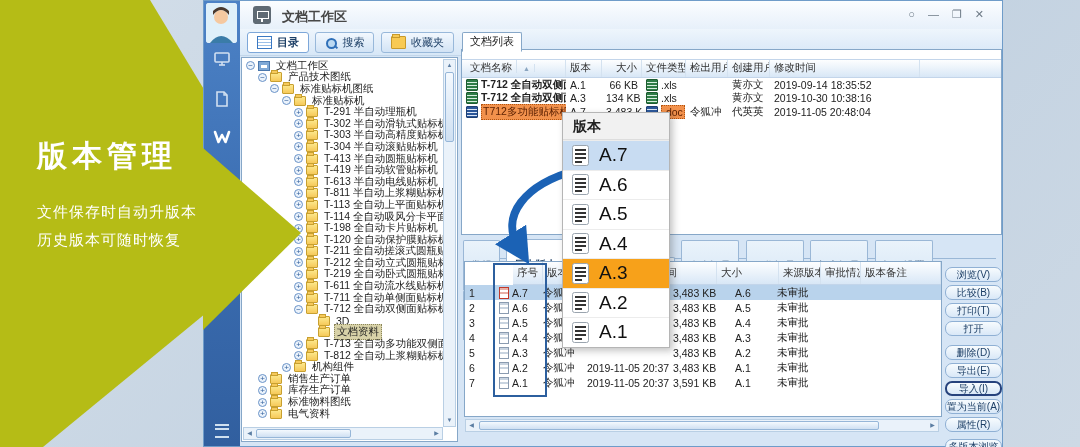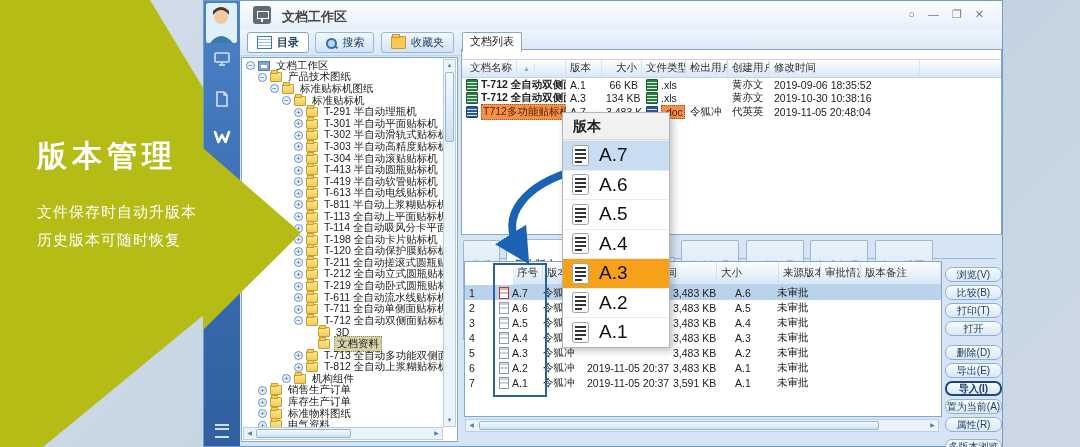--- a/index.html
+++ b/index.html
@@ -120,21 +120,21 @@
   .hp-hsb{left:6px;top:183px;width:474px;height:13px;}
   .hp-hsb .sbthumb{top:1px;bottom:1px;left:13px;width:400px;}
   
   .vrect{position:absolute;left:289px;top:262px;width:50px;height:130px;border:2px solid #2c5f9e;z-index:30;}
   
   .acts{position:absolute;left:741px;top:266px;width:57px;z-index:12;}
   .abtn{height:15px;line-height:14px;margin-bottom:3px;font-size:10px;text-align:center;color:#1d3f66;
     border:1px solid #8fb0d4;border-radius:7px;background:linear-gradient(#f7fbfe,#d9e8f7);
     box-sizing:border-box;white-space:nowrap;overflow:hidden;}
   .abtn.gap{margin-top:9px;}
-  .abtn.def{border:2px solid #26427c;font-weight:bold;line-height:11px;}
+  .abtn.def{border:2px solid #26427c;font-weight:normal;line-height:11px;}
   .abtn.gap2{margin-top:7px;}
   
   .popup{position:absolute;left:562px;top:112px;width:106px;z-index:60;background:#fff;
     border:1px solid #b5b5b5;box-shadow:3px 3px 7px rgba(60,60,60,.3);}
   .pop-head{height:26px;line-height:26px;background:#f1f1f1;border-bottom:1px solid #ddd;
     font-size:14px;font-weight:bold;color:#222;padding-left:10px;}
   .pop-item{height:29.5px;display:flex;align-items:center;gap:10px;padding-left:9px;
     font-size:19px;color:#111;border-top:1px solid #ececec;box-sizing:border-box;}
   .pop-item.hl-blue{background:#c8dcf2;}
   .pop-item.hl-orange{background:#f7a11a;}
@@ -253,25 +253,20 @@
             <span class="nicon folder"></span>
             <span class="tlabel">标准贴标机</span>
           </div>
 
           <div class="titem" style="--ind: 4;">
             <span class="toggle plus"></span>
             <span class="nicon folder"></span>
             <span class="tlabel">T-291  半自动理瓶机</span>
           </div>
 
-          <div class="titem" style="--ind: 4;">
-            <span class="toggle plus"></span>
-            <span class="nicon folder"></span>
-            <span class="tlabel">T-301  半自动平面贴标机</span>
-          </div>
 
           <div class="titem" style="--ind: 4;">
             <span class="toggle plus"></span>
             <span class="nicon folder"></span>
             <span class="tlabel">T-302  半自动滑轨式贴标机</span>
           </div>
 
           <div class="titem" style="--ind: 4;">
             <span class="toggle plus"></span>
             <span class="nicon folder"></span>
@@ -455,21 +450,21 @@
             <b>T-712 全自动双侧面贴标机...</b>
           </span>
           <span class="c-ver">A.1</span>
           <span class="c-size">66 KB</span>
           <span class="c-type nm">
             <i class="ficon xls"></i>
             <b style="font-weight:normal">.xls</b>
           </span>
           <span class="c-chk"></span>
           <span class="c-cre">黄亦文</span>
-          <span class="c-time">2019-09-06 18:35:52</span>
+          <span class="c-time">2019-09-14 18:35:52</span>
         </div>
 
         <div class="fl-row">
           <span class="c-name nm">
             <i class="ficon xls"></i>
             <b>T-712 全自动双侧面贴标机...</b>
           </span>
           <span class="c-ver">A.3</span>
           <span class="c-size">134 KB</span>
           <span class="c-type nm">

